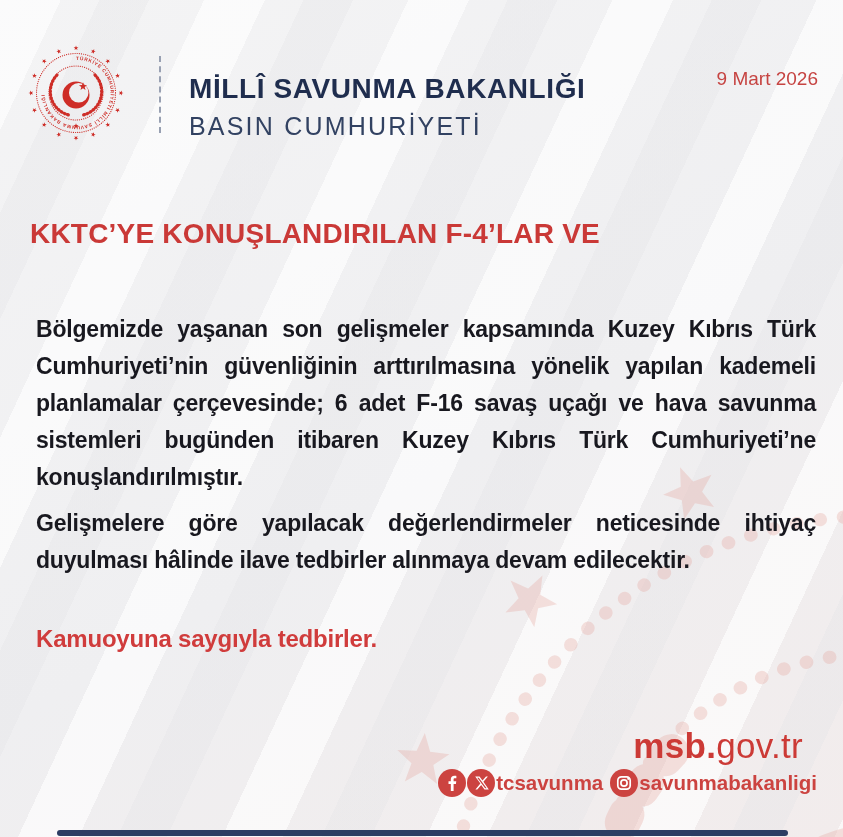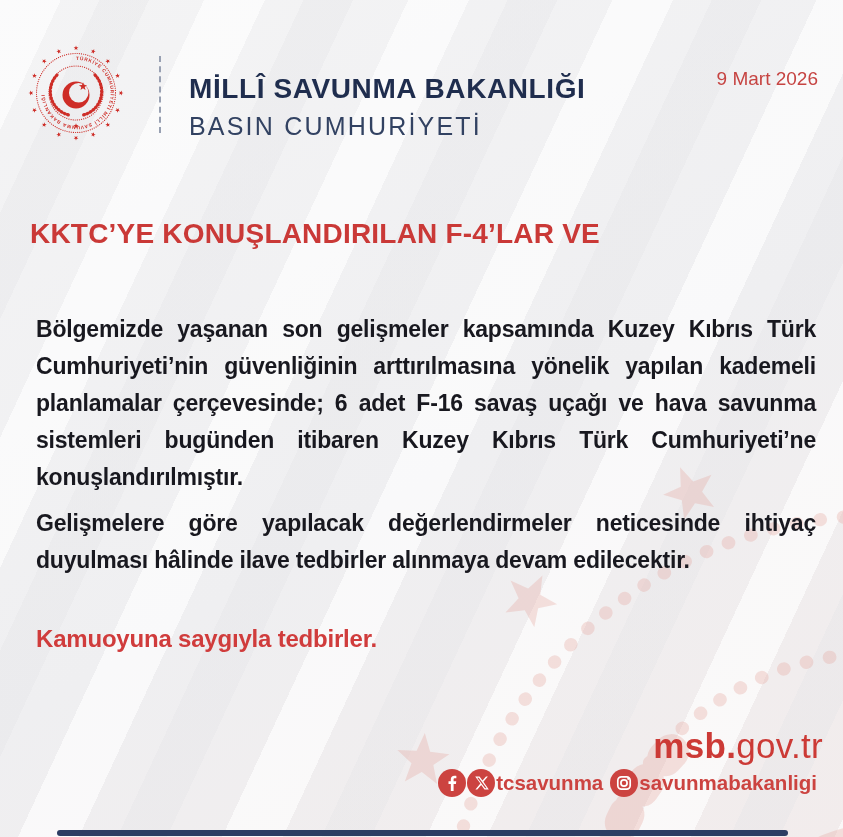--- a/index.html
+++ b/index.html
@@ -24,21 +24,21 @@
   .subtitle{font-size:25px;font-weight:400;letter-spacing:2.2px;color:#324262;margin-top:7px;}
   .date{position:absolute;right:25px;top:44px;font-size:19px;font-weight:500;color:#c64442;margin-top:24px;}
   .title{position:absolute;left:30px;top:192px;right:28px;
       font-size:28px;font-weight:700;color:#ca3937;line-height:45px;letter-spacing:.2px;}
   .title span{display:block;}
   .content{position:absolute;left:30px;right:27px;top:311px;}
   .content p{margin:0 0 9px 6px;font-size:23px;line-height:37px;font-weight:700;
       color:#18181f;text-align:justify;letter-spacing:-.2px;}
   .closing{margin-top:41px !important;color:#d03c3c !important;text-align:left !important;
       font-size:24px !important;}
-  .site{position:absolute;right:20px;top:726px;font-size:35px;color:#cc3a36;letter-spacing:.3px;}
+  .site{position:absolute;right:40px;top:726px;font-size:35px;color:#cc3a36;letter-spacing:.3px;}
   .site .b{font-weight:700;}
   .site .r{font-weight:400;}
   .social{position:absolute;right:20px;top:769px;display:flex;align-items:center;gap:1px;
       color:#cc4340;font-size:20.5px;font-weight:600;}
   .sicon{width:28px;height:28px;display:inline-block;}
   .handle{margin-right:6px;}
   .bottom-bar{position:absolute;left:57px;width:731px;height:6px;bottom:1px;
       background:#2c3d63;border-radius:3px;}
   .defs{position:absolute;width:0;height:0;overflow:hidden;}
 </style>

